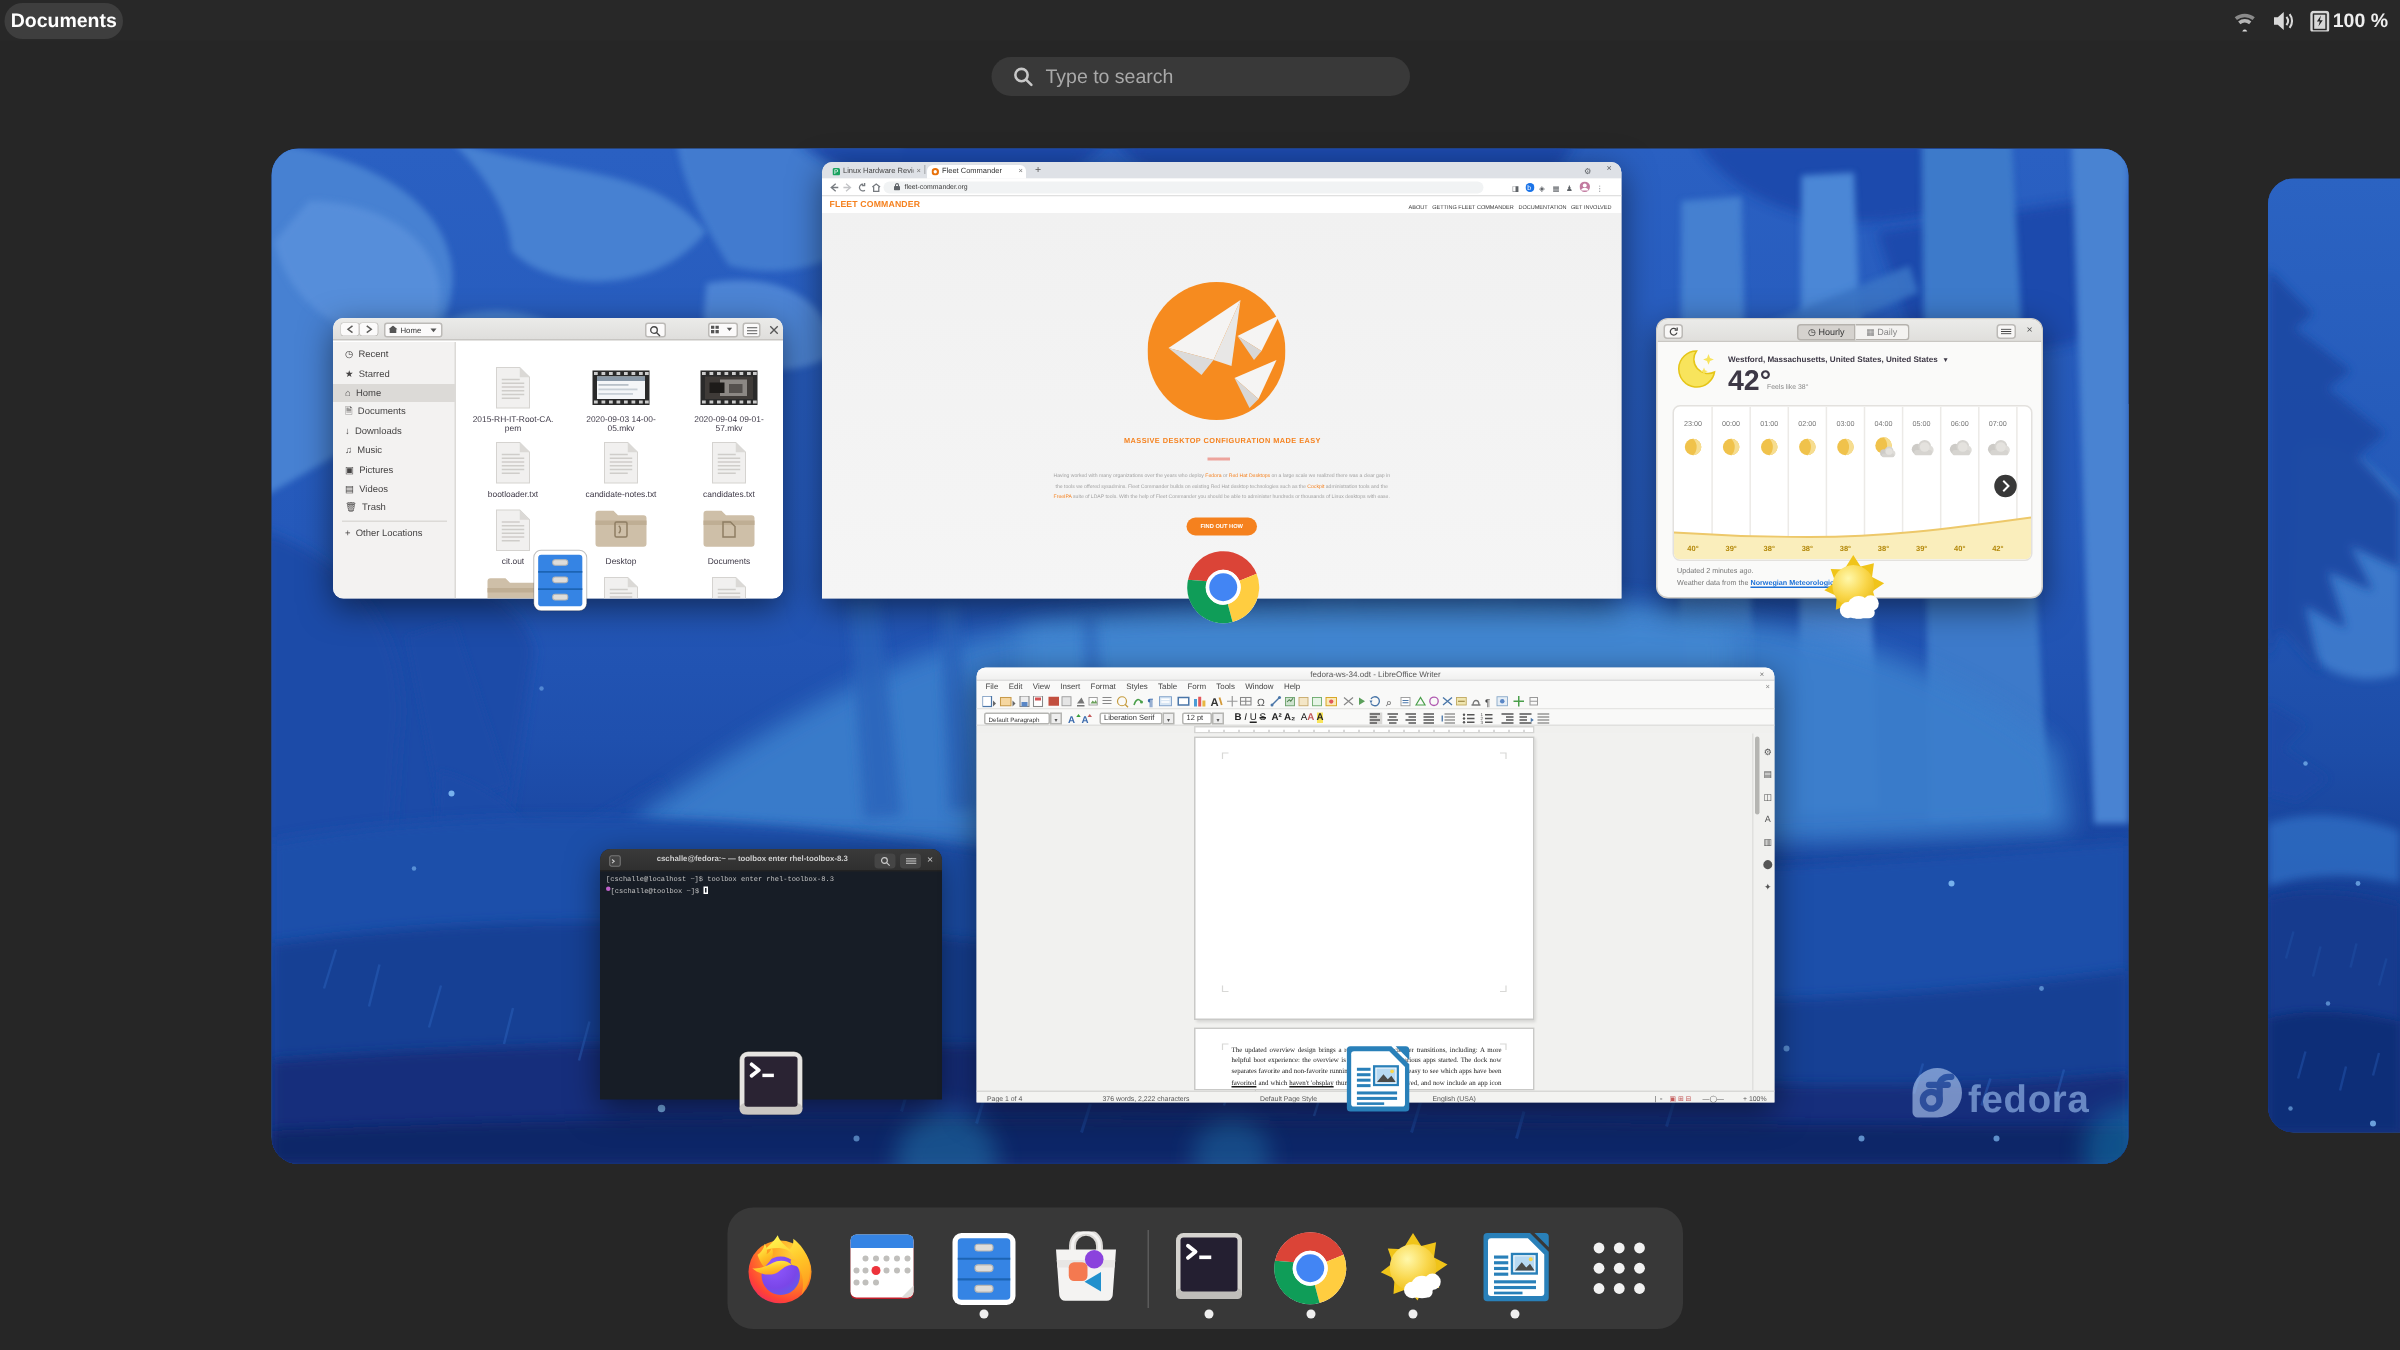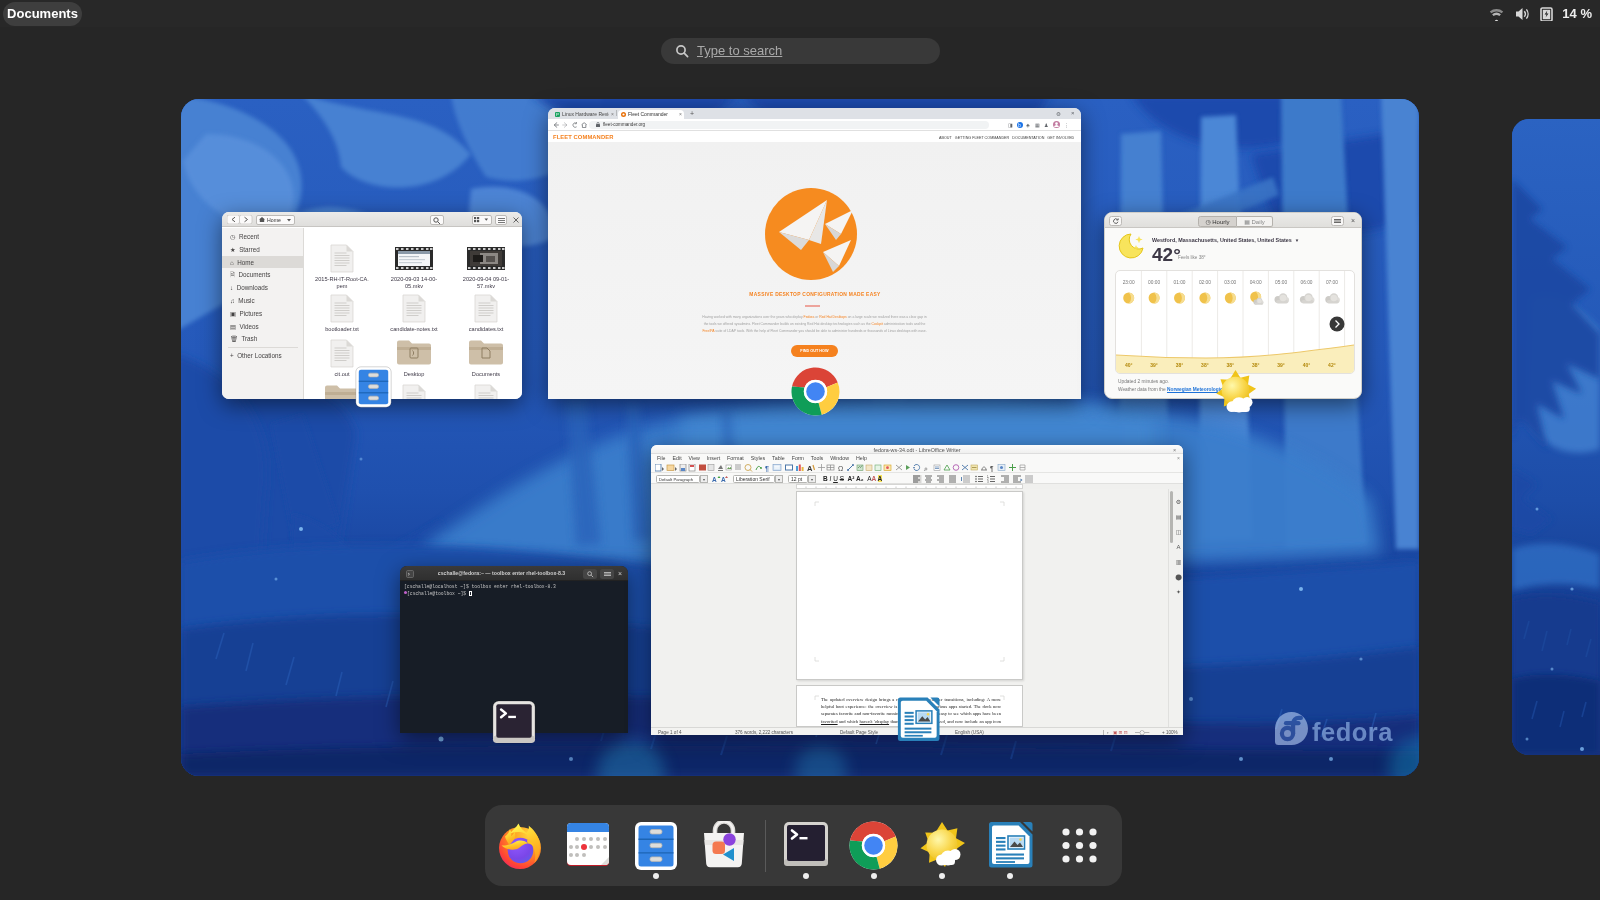--- a/index.html
+++ b/index.html
@@ -41,28 +41,28 @@
         <path d="M8.3 4.2 a4.5 4.5 0 0 1 0 5.6" stroke="#d8d8d8" stroke-width="1.4" fill="none"></path>
         <path d="M10.4 2.4 a7.3 7.3 0 0 1 0 9.2" stroke="#d8d8d8" stroke-width="1.4" fill="none"></path>
       </g>
       <g transform="translate(52,0)">
         <rect x="0" y="1" width="11" height="13" rx="1.4" fill="none" stroke="#d8d8d8" stroke-width="1.6"></rect>
         <rect x="1.8" y="2.8" width="7.4" height="9.4" fill="#d8d8d8"></rect>
         <path d="M6.3 3.4 L3.6 7.4 h1.9 l-0.9 3.2 2.9 -4.1 h-1.9 Z" fill="#262626"></path>
       </g>
     </g>
   </svg>
-  <div class="abs" id="batt">14 %</div>
+  <div class="abs" id="batt">100 %</div>
 
   <div class="abs" id="search">
     <svg style="position:absolute;left:14px;top:6px" width="14" height="14" viewBox="0 0 14 14">
       <circle cx="6" cy="6" r="4.1" fill="none" stroke="#c8c8c8" stroke-width="1.7"></circle>
       <path d="M9.2 9.2 L12.6 12.6" stroke="#c8c8c8" stroke-width="1.7" stroke-linecap="round"></path>
     </svg>
-    <span style="position:absolute;left:36px;text-decoration:underline;">Type to search</span>
+    <span style="position:absolute;left:36px;">Type to search</span>
   </div>
 
   <div class="abs" id="ws2">
     <svg width="88" height="636" viewBox="0 0 88 636" style="position:absolute;left:0;top:0">
       <defs>
         <linearGradient id="sky2" x1="0" y1="0" x2="0" y2="1">
           <stop offset="0" stop-color="#2b63c2"></stop>
           <stop offset="0.35" stop-color="#2459b8"></stop>
           <stop offset="0.6" stop-color="#1d4da8"></stop>
           <stop offset="0.8" stop-color="#153c90"></stop>

